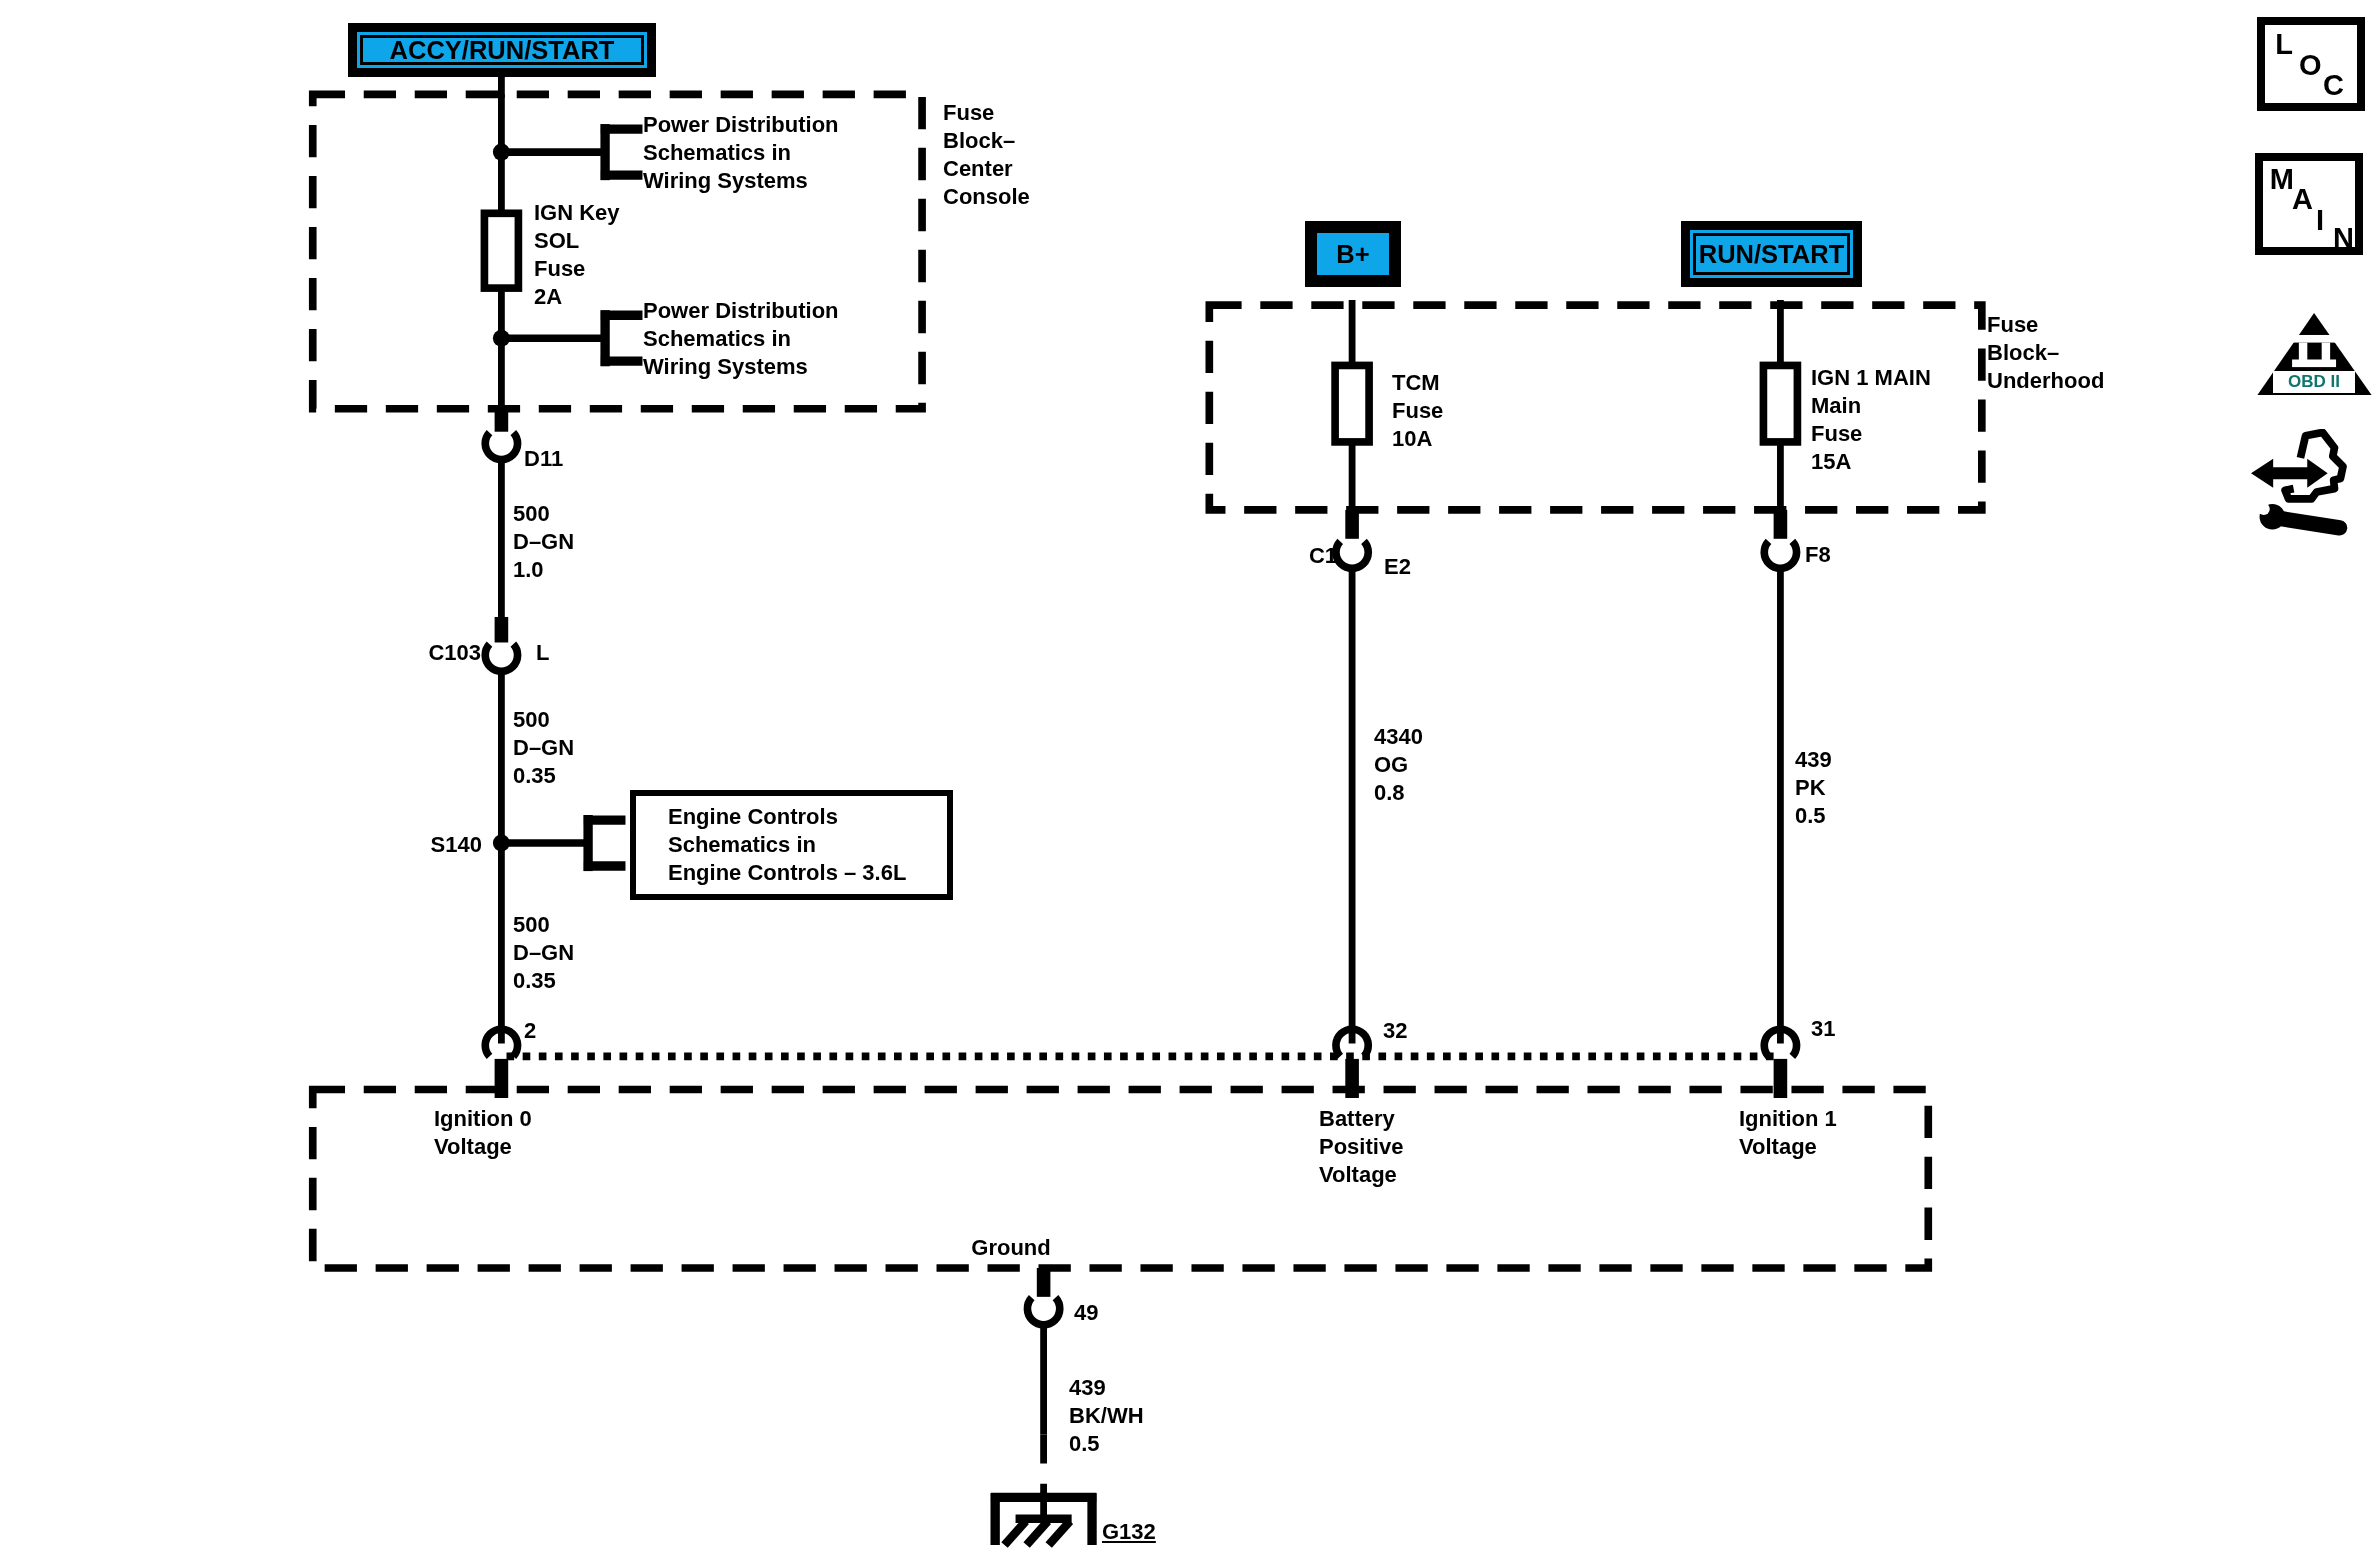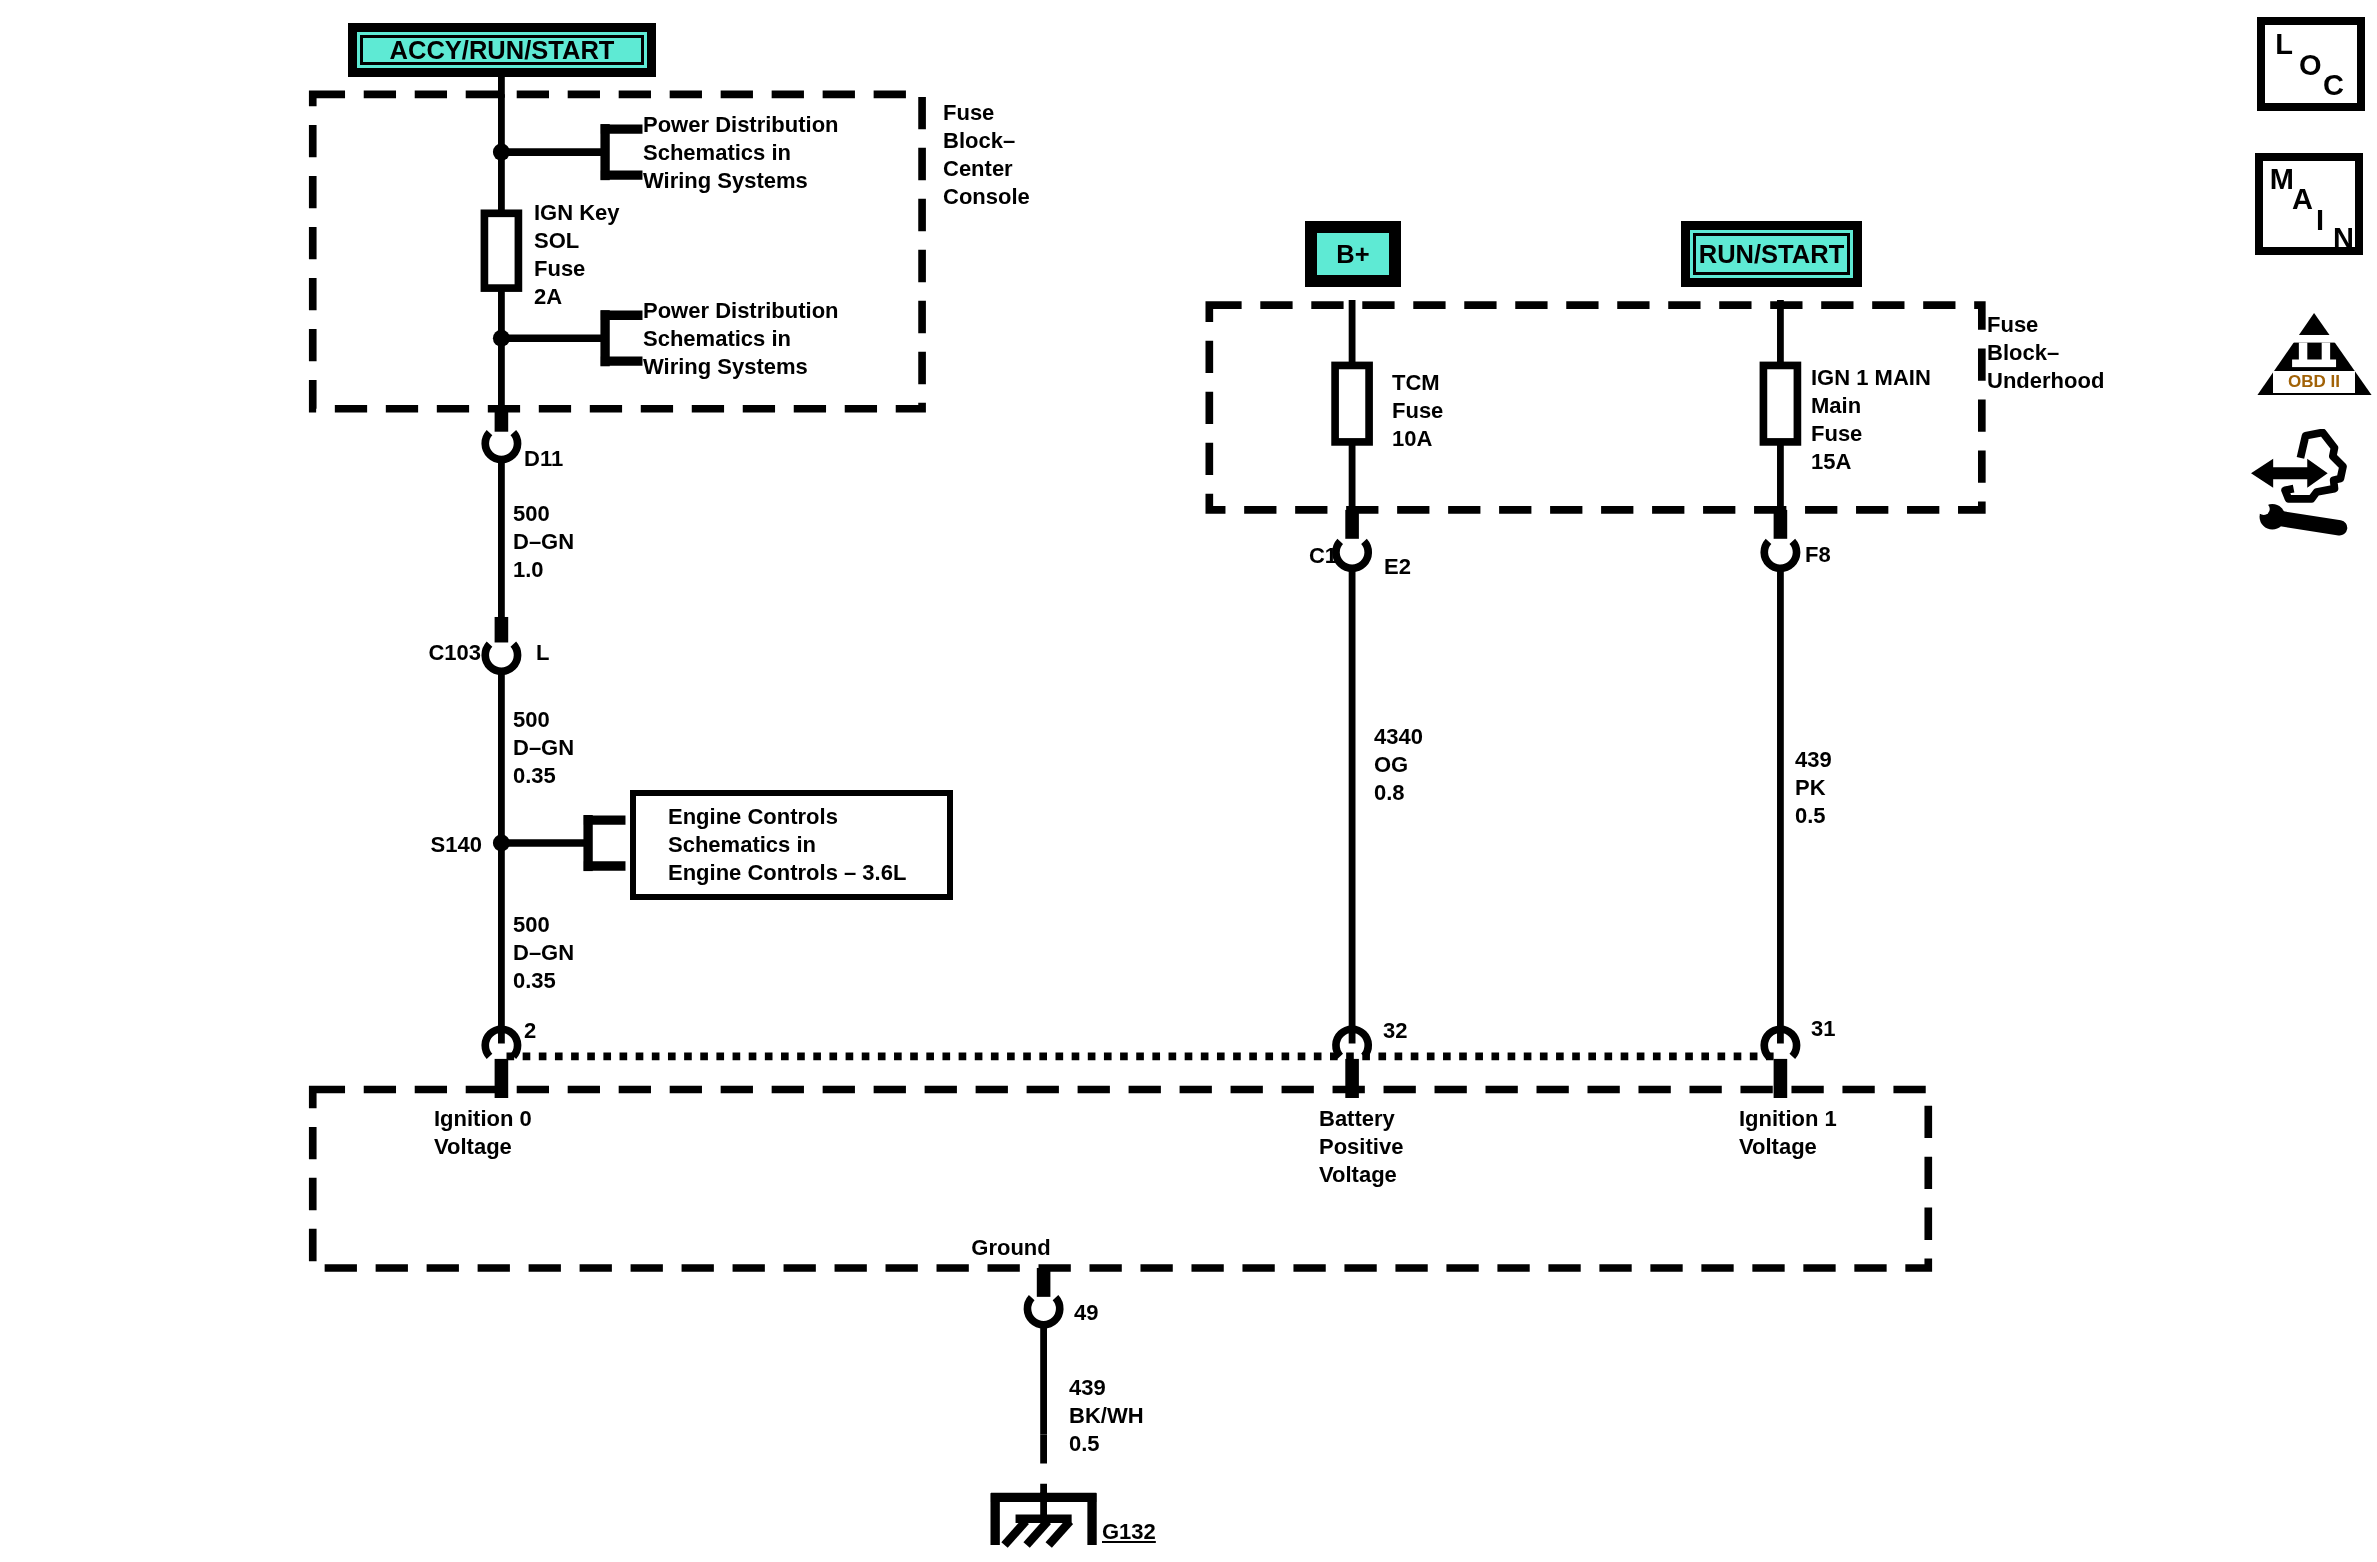--- a/index.html
+++ b/index.html
@@ -2,31 +2,31 @@
 <html style="font-size:13.6px"><head>
 <meta charset="utf-8">
 <style>
   html,body{margin:0;padding:0;background:#ffffff;}
   #stage{position:relative;width:2377px;height:1562px;background:#ffffff;color:#000;
          font-family:"Liberation Sans", sans-serif;overflow:hidden;}
   #wiring{position:absolute;left:0;top:0;}
   .lbl{position:absolute;font-size:22px;line-height:28px;font-weight:bold;white-space:pre-line;color:#000;}
   .r{text-align:right;}
   .c{text-align:center;}
-  .pbox{position:absolute;border:9.4px solid #000;background:#5eead4;box-sizing:border-box;}
+  .pbox{position:absolute;border:9.4px solid #000;background:#0ea5e9;box-sizing:border-box;}
   .pbox .inner{position:absolute;inset:3.4px;border:3.4px solid #000;display:flex;align-items:center;justify-content:center;
                font-size:25.5px;font-weight:bold;letter-spacing:0px;}
   .pbox.single{border-width:12.8px;}
   .pbox.single .inner{border:none;inset:0;}
   .solidbox{position:absolute;border:6.8px solid #000;background:#fff;box-sizing:border-box;
             display:flex;align-items:center;}
   .solidbox .txt{font-size:22px;line-height:28px;font-weight:bold;white-space:pre-line;padding-left:32px;}
   .legendbox{position:absolute;border:8.5px solid #000;background:#fff;box-sizing:border-box;}
   .legendbox span{position:absolute;font-size:29px;font-weight:bold;}
-  .obdbadge{position:absolute;background:#fff;color:#a16207;font-size:17px;font-weight:bold;
+  .obdbadge{position:absolute;background:#fff;color:#0f766e;font-size:17px;font-weight:bold;
             display:flex;align-items:center;justify-content:center;}
   svg .ink{stroke:#000;fill:none;}
 </style>
 </head>
 <body>
 
 <div id="stage">
 
   <svg id="wiring" width="2377" height="1562" viewBox="0 0 2797 1838">
     <g class="ink">

